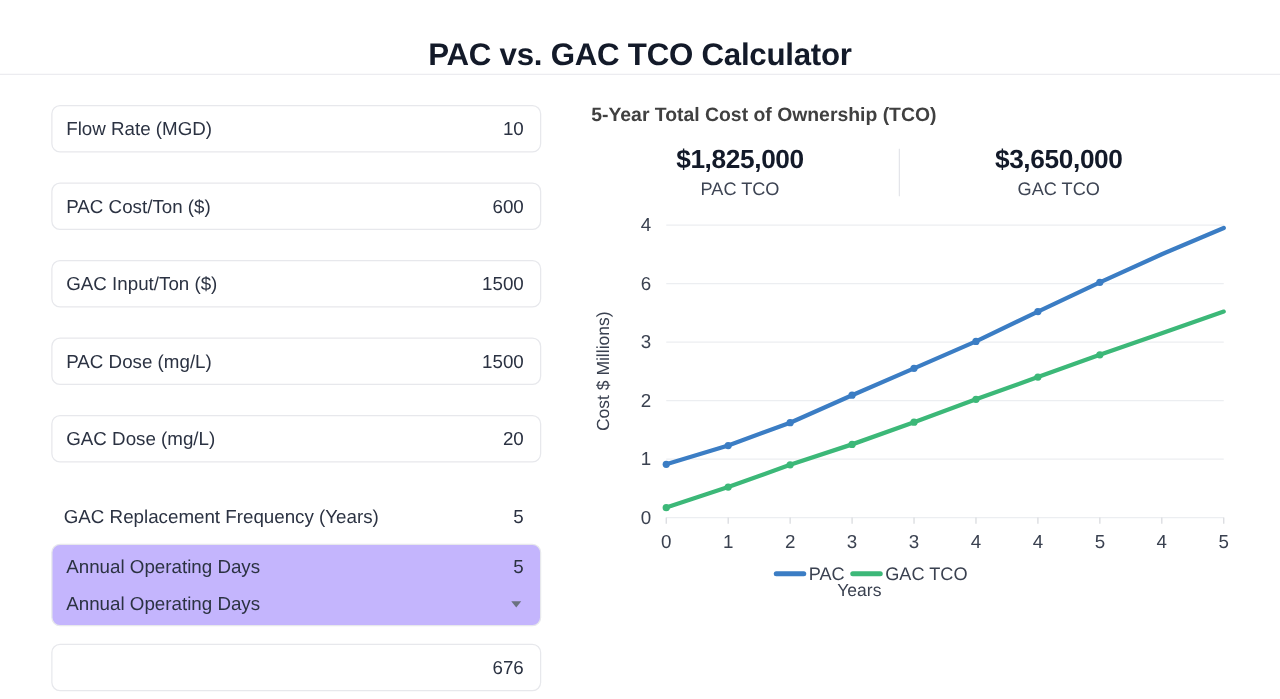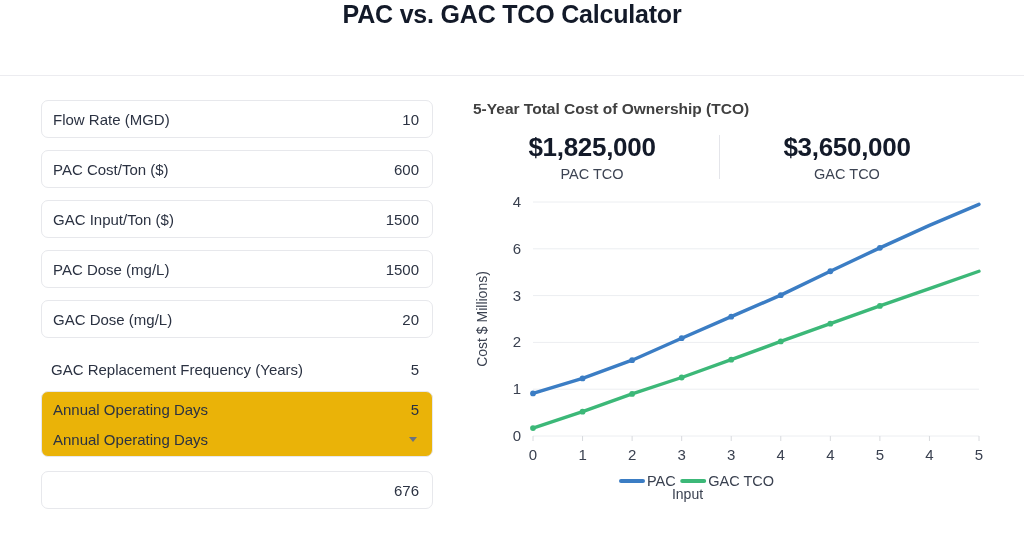--- a/index.html
+++ b/index.html
@@ -7,23 +7,23 @@
   body {
     width: 1024px; height: 559px;
     background: #ffffff;
     font-family: "Liberation Sans", sans-serif;
     color: #1f2430;
     overflow: hidden;
   }
 
   
   .app-header {
-    height: 76px;
+    height: 60px;
     border-bottom: 1px solid #ececf0;
-    display: flex; align-items: flex-start; justify-content: center;
+    display: flex; align-items: flex-end; justify-content: center;
   }
   .app-title {
     font-size: 25px; font-weight: bold; letter-spacing: -0.2px;
     color: #131a29;
   }
 
   
   .content {
     display: flex;
     padding: 24px 0 0 0;
@@ -37,39 +37,39 @@
     font-size: 15px; font-weight: bold; color: #1c2333;
     margin: 0 0 14px 2px;
   }
   .field {
     height: 38px;
     border: 1px solid #e7e8ec;
     border-radius: 7px;
     background: #fff;
     display: flex; align-items: center;
     padding: 0 13px 0 11px;
-    margin-bottom: 12px;
+    margin-bottom: 24px;
     font-size: 15px;
     color: #2b3242;
   }
   .field .f-label { flex: 1; white-space: nowrap; }
   .field .f-value { text-align: right; white-space: nowrap; }
 
   
   .field.plain {
     border-color: transparent;
     margin-bottom: 3px;
     padding-left: 9px;
   }
 
   
   .field-group {
     border: 1px solid #e7e8ec;
     border-radius: 7px;
-    background: #eab308;
+    background: #c4b5fd;
     margin-bottom: 0;
     padding: 2px 0;
   }
   .field-group .row {
     height: 30px;
     display: flex; align-items: center;
     padding: 0 13px 0 11px;
     font-size: 15px;
     color: #2b3242;
   }
@@ -90,21 +90,21 @@
     font-size: 15.5px; font-weight: bold; color: #404040;
     margin: 0 0 6px 2px;
   }
   .stats {
     display: flex; align-items: stretch;
     margin: 14px 0 6px 0;
     padding-left: 18px;
   }
   .stat { width: 206px; text-align: center; }
   .stat .amount {
-    font-size: 26px; font-weight: bold; color: #131a29;
+    font-size: 21px; font-weight: bold; color: #131a29;
     letter-spacing: -0.3px; line-height: 1.18;
   }
   .stat .caption {
     font-size: 14.5px; color: #3d4453; margin-top: 3px;
   }
   .stat-divider {
     width: 1px; background: #e4e5ea;
     margin: 3px 24px 3px 24px;
   }
 
@@ -243,16 +243,16 @@
           <circle cx="210.66666666666666" cy="189.5" r="2.9" fill="#3cb878"></circle>
           <circle cx="260.2222222222222" cy="171.716" r="2.9" fill="#3cb878"></circle>
           <circle cx="309.7777777777778" cy="153.464" r="2.9" fill="#3cb878"></circle>
           <circle cx="359.3333333333333" cy="135.68" r="2.9" fill="#3cb878"></circle>
           <circle cx="408.8888888888889" cy="117.89600000000002" r="2.9" fill="#3cb878"></circle>
           <line x1="150" x2="172" y1="293" y2="293" stroke="#3b7dc4" stroke-width="4" stroke-linecap="round"></line>
           <text x="176" y="298" font-size="14.5" fill="#3a4150" font-family="&quot;Liberation Sans&quot;, sans-serif">PAC</text>
           <line x1="211.2" x2="233.2" y1="293" y2="293" stroke="#3cb878" stroke-width="4" stroke-linecap="round"></line>
           <text x="237.2" y="298" font-size="14.5" fill="#3a4150" font-family="&quot;Liberation Sans&quot;, sans-serif">GAC TCO</text>
         </svg>
-      <div class="x-axis-title">Input</div>
+      <div class="x-axis-title">Years</div>
     </div>
   </div>
 </div>
 
 </body></html>

